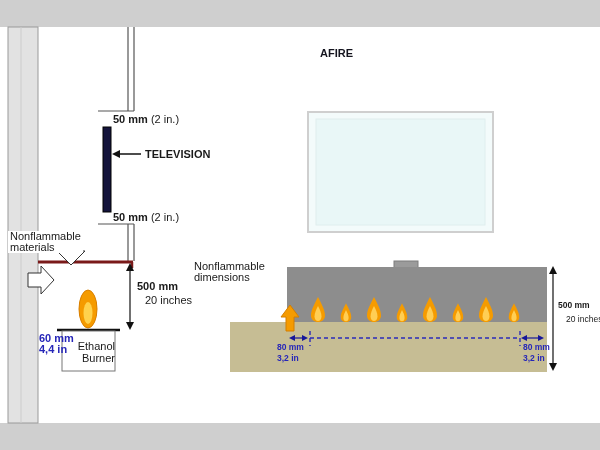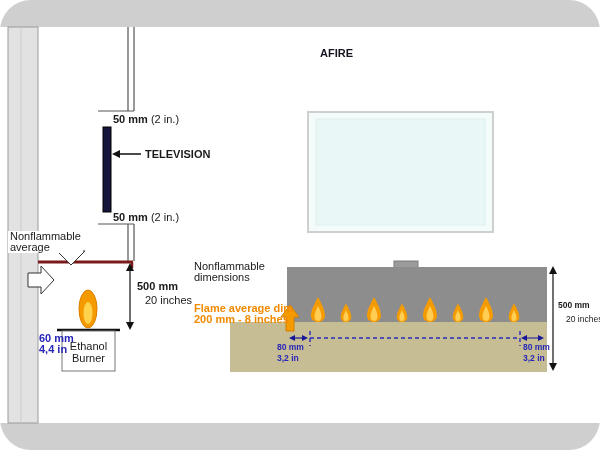--- a/index.html
+++ b/index.html
@@ -1,28 +1,28 @@
 <!DOCTYPE html>
 <html><head>
 <meta charset="utf-8">
 <style>
   html,body{margin:0;padding:0;background:#ffffff;}
   #stage{position:relative;width:600px;height:450px;background:#ffffff;overflow:hidden;
-         font-family:"Liberation Sans",sans-serif;border-radius:31px;}
+         font-family:"Liberation Sans",sans-serif;}
   .bar{position:absolute;left:0;width:600px;background:#cfcfcf;}
   .bar.top{top:0;height:27px;}
   .bar.bottom{top:423px;height:27px;}
   #diagram-svg{position:absolute;left:0;top:0;}
   .lbl{position:absolute;font-size:11px;line-height:11px;color:#1a1a1a;white-space:nowrap;}
   .b{font-weight:bold;}
   .blue{color:#2626b8;font-weight:bold;}
   .orange{color:#f08a00;font-weight:bold;}
   .white-bg{background:#ffffff;padding:0 2px;}
   .title{font-size:11px;line-height:15px;font-weight:bold;color:#14141e;}
-  .center{text-align:center;}
+  .center{text-align:right;}
   .mt3{margin-top:3px;margin-left:8px;}
 </style>
 </head>
 <body>
 
 <div id="stage">
 
   <div class="bar top"></div>
   <div class="bar bottom"></div>
 
@@ -125,21 +125,21 @@
 
   <div class="lbl b" style="left:145px;top:149px">TELEVISION</div>
 
   <div class="lbl" style="left:113px;top:212px">
     <span class="b">50 mm</span>
     <span>(2 in.)</span>
   </div>
 
   <div class="lbl white-bg" style="left:8px;top:231px">
     <div>Nonflammable</div>
-    <div>average</div>
+    <div>materials</div>
   </div>
 
   <div class="lbl" style="left:137px;top:281px">
     <div class="b">500 mm</div>
     <div class="mt3">20 inches</div>
   </div>
 
   <div class="lbl blue" style="left:39px;top:333px">
     <div>60 mm</div>
     <div>4,4 in</div>
@@ -148,24 +148,20 @@
   <div class="lbl center" style="left:62px;top:340px;width:53px;line-height:12px">
     <div>Ethanol</div>
     <div>Burner</div>
   </div>
 
   <div class="lbl" style="left:194px;top:261px">
     <div>Nonflammable</div>
     <div>dimensions</div>
   </div>
 
-  <div class="lbl orange" style="left:194px;top:303px">
-    <div>Flame average dim</div>
-    <div>200 mm - 8 inches</div>
-  </div>
 
   <div class="lbl blue" style="left:277px;top:342px;font-size:8.5px">
     <div>80 mm</div>
     <div>3,2 in</div>
   </div>
 
   <div class="lbl blue" style="left:523px;top:342px;font-size:8.5px">
     <div>80 mm</div>
     <div>3,2 in</div>
   </div>

